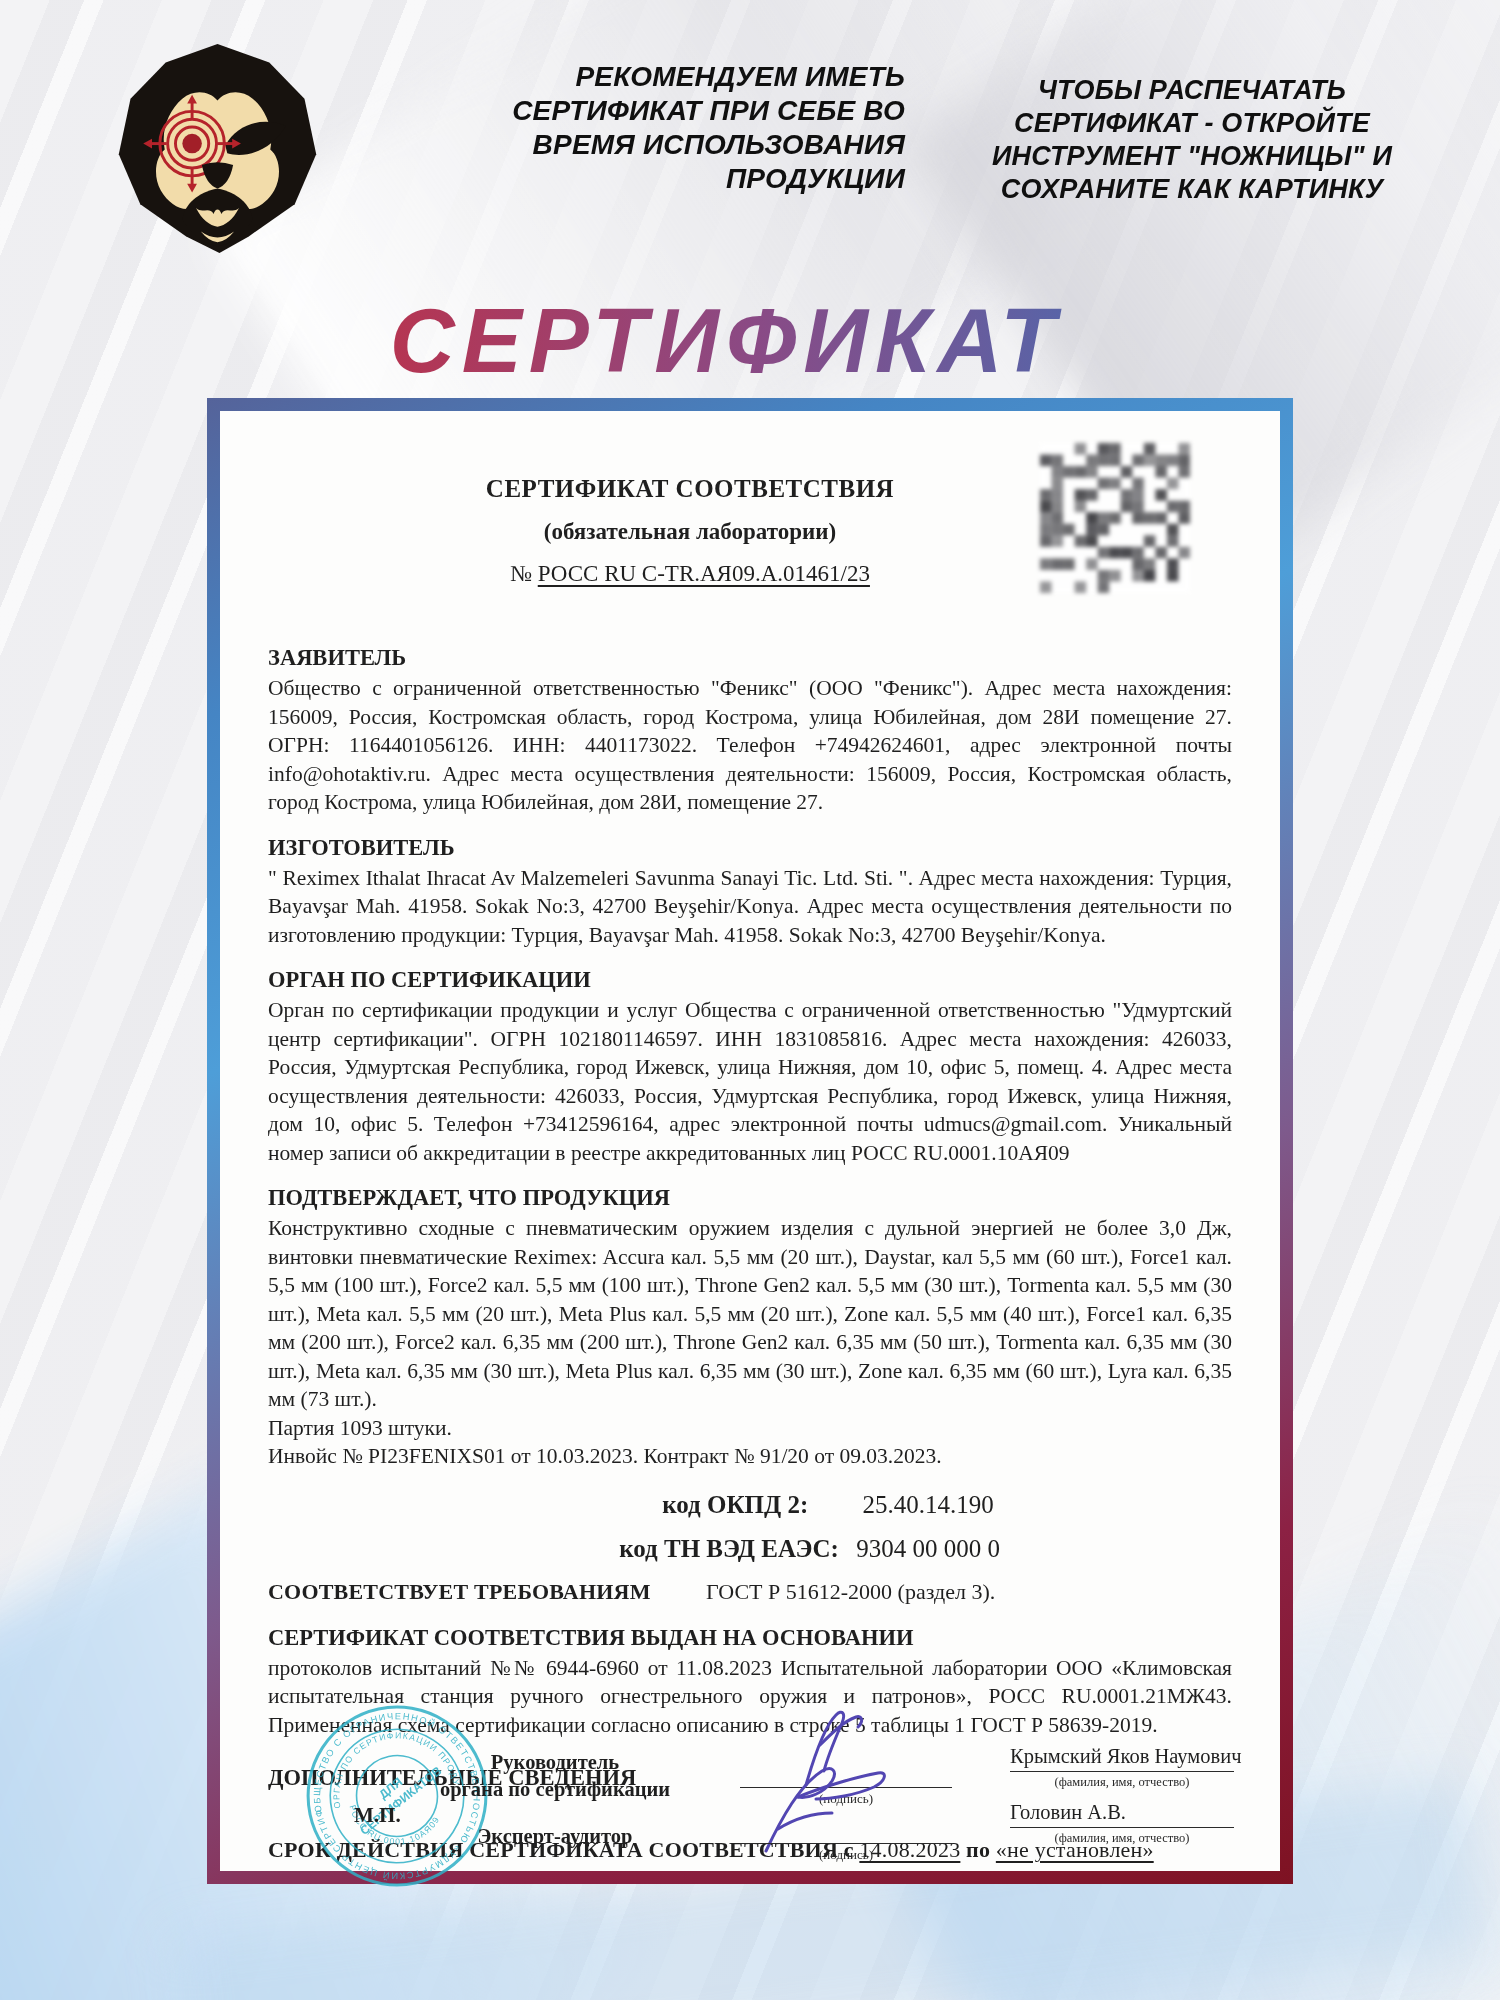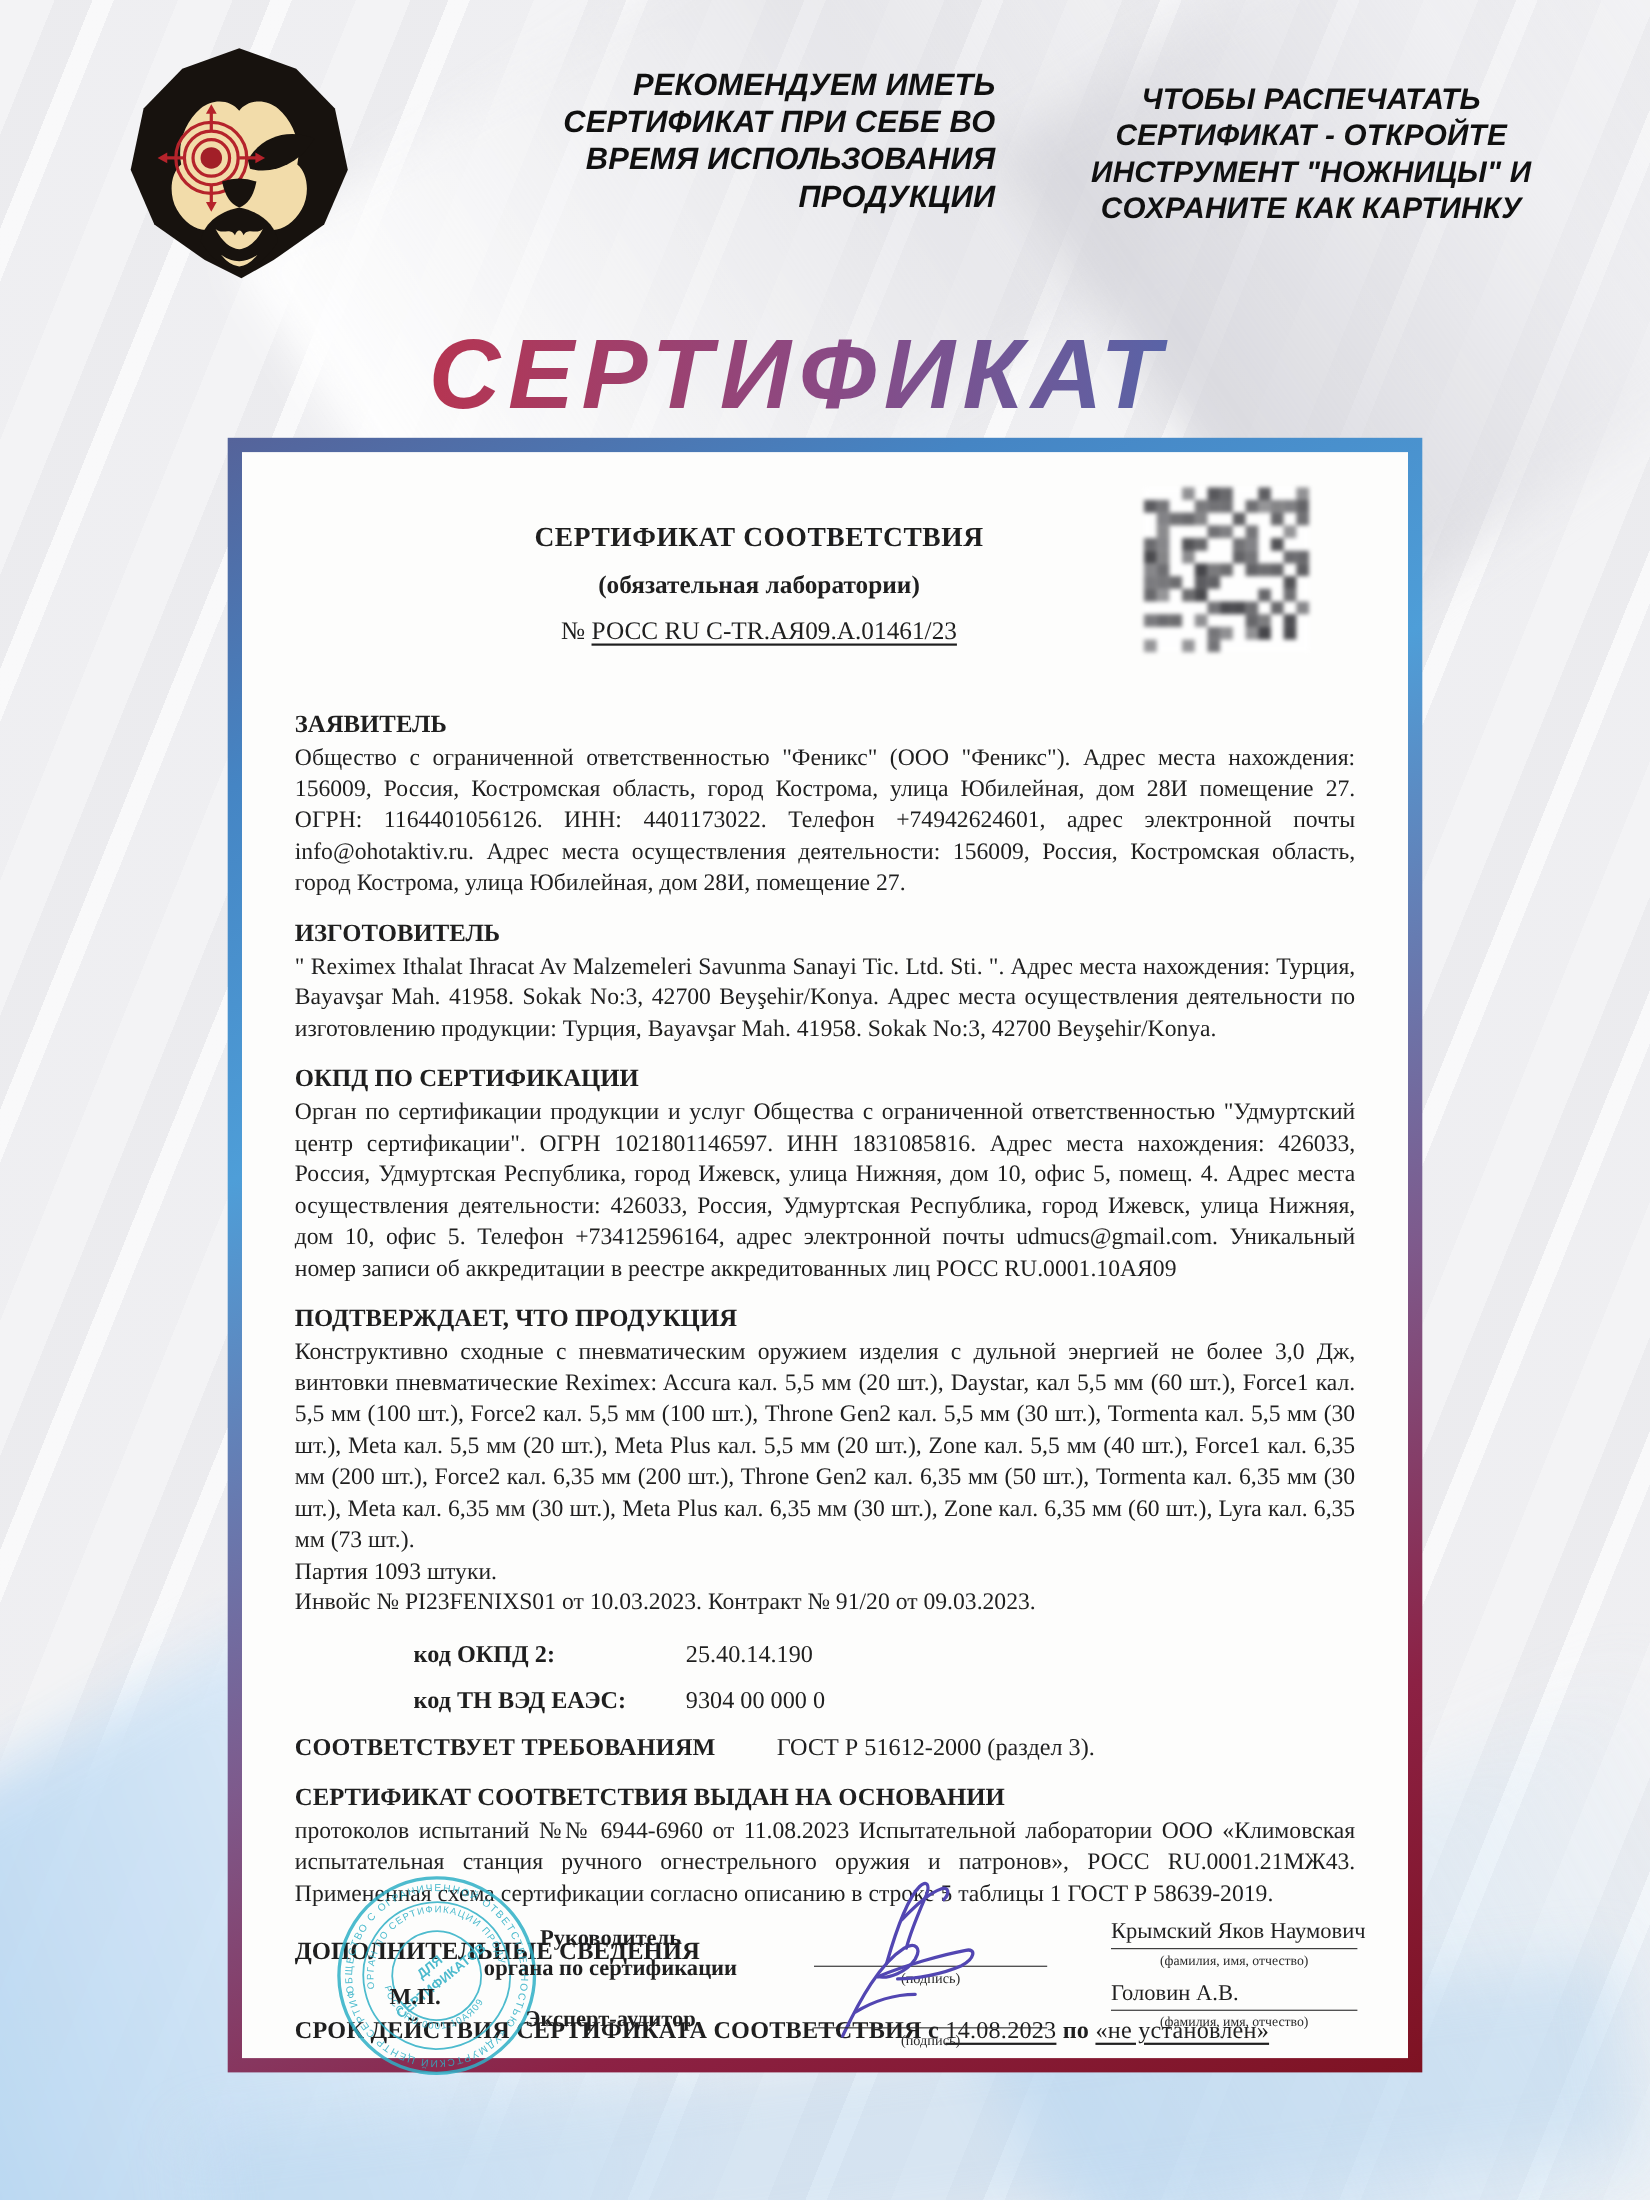--- a/index.html
+++ b/index.html
@@ -52,21 +52,21 @@
   .doc-title{font-size:25px;font-weight:bold;letter-spacing:.5px;}
   .doc-subtitle{font-size:23px;font-weight:bold;margin-top:16px;}
   .doc-number{font-size:23px;margin-top:16px;}
   .u{text-decoration:underline;text-underline-offset:4px;}
   .qr{position:absolute;top:32px;right:90px;width:150px;height:150px;filter:blur(2.1px);opacity:.88;}
   .content{position:absolute;top:234px;left:48px;width:964px;}
   .sec-h{font-size:22.5px;font-weight:bold;margin:0 0 3px 0;}
   .sec-p{font-size:21.5px;line-height:28.5px;text-align:justify;margin:0 0 18px 0;}
   .plain-line{font-size:21.5px;line-height:28.5px;margin:0;}
   .codes{margin:20px 0 6px 0;}
-  .code-row{font-size:22px;margin:0 0 16px 0;}
+  .code-row{font-size:25px;margin:0 0 16px 0;text-align:center;}
   .code-label{display:inline-block;font-weight:bold;margin-left:108px;width:242px;}
   .complies{font-size:22px;margin:14px 0 20px 0;}
   .complies b{letter-spacing:.2px;}
   .complies .val{margin-left:50px;font-weight:normal;}
   .basis-p{margin-bottom:14px;}
   .add-info{margin:26px 0 0 0;}
   .validity{font-size:22px;font-weight:bold;margin-top:46px;letter-spacing:.2px;}
   .validity .u{font-weight:normal;}
   
   .signing{position:absolute;left:48px;top:1282px;width:964px;height:178px;}
@@ -257,21 +257,21 @@
         <p class="sec-h">ЗАЯВИТЕЛЬ</p>
         <p class="sec-p">Общество с ограниченной ответственностью "Феникс" (ООО "Феникс"). Адрес места нахождения: 156009, Россия, Костромская область, город Кострома, улица Юбилейная, дом 28И помещение 27. ОГРН: 1164401056126. ИНН: 4401173022. Телефон +74942624601, адрес электронной почты info@ohotaktiv.ru. Адрес места осуществления деятельности: 156009, Россия, Костромская область, город Кострома, улица Юбилейная, дом 28И, помещение 27.</p>
       </div>
 
       <div>
         <p class="sec-h">ИЗГОТОВИТЕЛЬ</p>
         <p class="sec-p">" Reximex Ithalat Ihracat Av Malzemeleri Savunma Sanayi Tic. Ltd. Sti. ". Адрес места нахождения: Турция, Bayavşar Mah. 41958. Sokak No:3, 42700 Beyşehir/Konya. Адрес места осуществления деятельности по изготовлению продукции: Турция, Bayavşar Mah. 41958. Sokak No:3, 42700 Beyşehir/Konya.</p>
       </div>
 
       <div>
-        <p class="sec-h">ОКПД ПО СЕРТИФИКАЦИИ</p>
+        <p class="sec-h">ОРГАН ПО СЕРТИФИКАЦИИ</p>
         <p class="sec-p">Орган по сертификации продукции и услуг Общества с ограниченной ответственностью "Удмуртский центр сертификации". ОГРН 1021801146597. ИНН 1831085816. Адрес места нахождения: 426033, Россия, Удмуртская Республика, город Ижевск, улица Нижняя, дом 10, офис 5, помещ. 4. Адрес места осуществления деятельности: 426033, Россия, Удмуртская Республика, город Ижевск, улица Нижняя, дом 10, офис 5. Телефон +73412596164, адрес электронной почты udmucs@gmail.com. Уникальный номер записи об аккредитации в реестре аккредитованных лиц РОСС RU.0001.10АЯ09</p>
       </div>
 
       <div>
         <p class="sec-h">ПОДТВЕРЖДАЕТ, ЧТО ПРОДУКЦИЯ</p>
         <p class="sec-p" style="margin-bottom:0;">Конструктивно сходные с пневматическим оружием изделия с дульной энергией не более 3,0 Дж, винтовки пневматические Reximex: Accura кал. 5,5 мм (20 шт.), Daystar, кал 5,5 мм (60 шт.), Force1 кал. 5,5 мм (100 шт.), Force2 кал. 5,5 мм (100 шт.), Throne Gen2 кал. 5,5 мм (30 шт.), Tormenta кал. 5,5 мм (30 шт.), Meta кал. 5,5 мм (20 шт.), Meta Plus кал. 5,5 мм (20 шт.), Zone кал. 5,5 мм (40 шт.), Force1 кал. 6,35 мм (200 шт.), Force2 кал. 6,35 мм (200 шт.), Throne Gen2 кал. 6,35 мм (50 шт.), Tormenta кал. 6,35 мм (30 шт.), Meta кал. 6,35 мм (30 шт.), Meta Plus кал. 6,35 мм (30 шт.), Zone кал. 6,35 мм (60 шт.), Lyra кал. 6,35 мм (73 шт.).</p>
         <p class="plain-line">Партия 1093 штуки.</p>
         <p class="plain-line">Инвойс № PI23FENIXS01 от 10.03.2023. Контракт № 91/20 от 09.03.2023.</p>
       </div>
 

